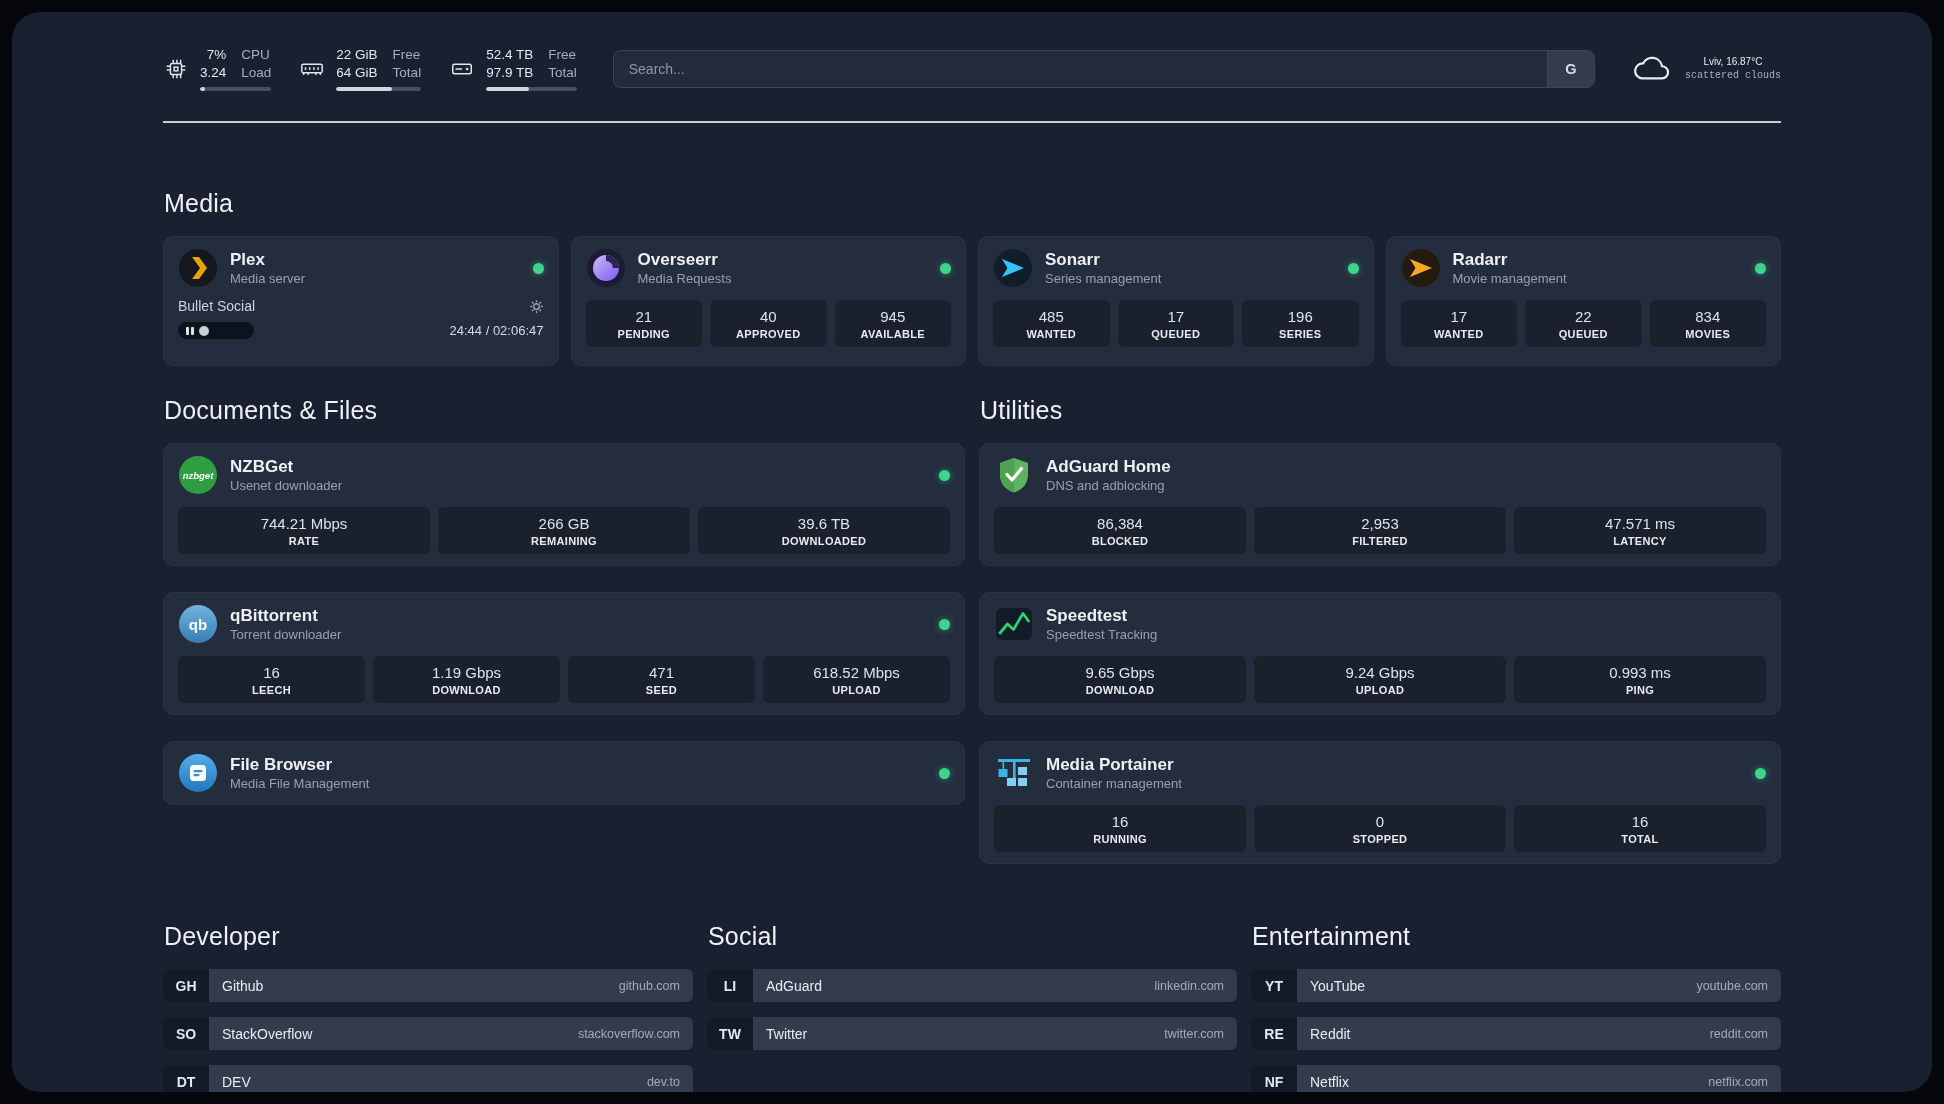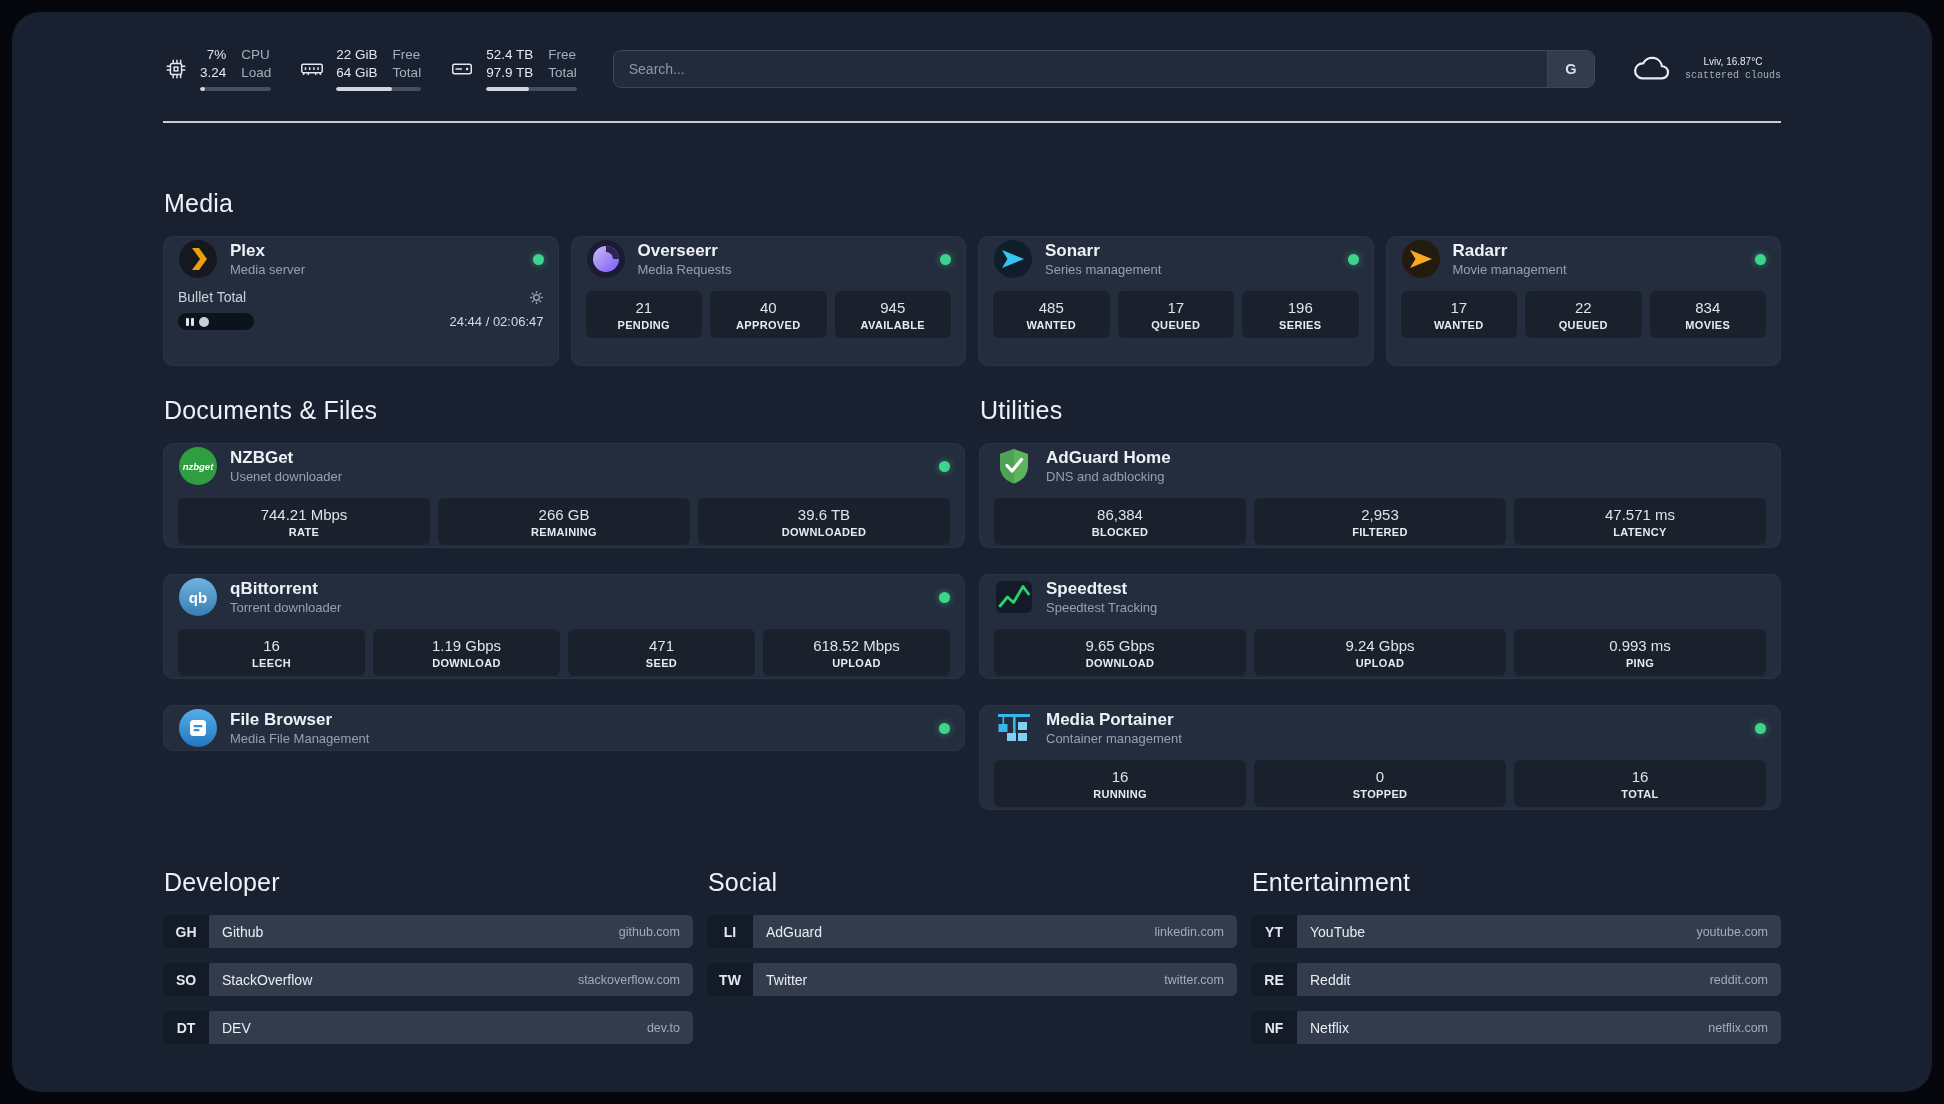--- a/index.html
+++ b/index.html
@@ -44,21 +44,21 @@
   .group-title { font-size: 25px; font-weight: 500; color: #eef1f6; margin: 0 0 18px 1px; letter-spacing: .2px; }
   .section-media { margin-top: 66px; }
   .section-mid { margin-top: 30px; display: grid; grid-template-columns: 1fr 1fr; column-gap: 14px; }
   .section-bookmarks { margin-top: 58px; display: grid; grid-template-columns: 1fr 1fr 1fr; column-gap: 14px; padding-bottom: 30px; }
 
   .grid4 { display: grid; grid-template-columns: repeat(4, 1fr); gap: 12px; }
   .stack { display: flex; flex-direction: column; gap: 26px; }
 
   
   .card { background: #242d3d; border: 1px solid rgba(255,255,255,.035); border-radius: 10px;
-    padding: 2px 14px; cursor: pointer; }
+    padding: 11px 14px; cursor: pointer; }
   .card.h130 { min-height: 130px; }
   .head { display: flex; align-items: center; gap: 12px; }
   .svc-icon { width: 40px; height: 40px; flex: 0 0 40px; display: flex; align-items: center; justify-content: center; }
   .svc-icon svg { width: 40px; height: 40px; }
   .svc-name { font-size: 17px; font-weight: 600; color: #edf0f5; line-height: 1.25; }
   .svc-desc { font-size: 13px; color: #96a0b0; line-height: 1.3; }
   .dot { width: 11px; height: 11px; border-radius: 50%; background: #3ed48e;
     margin-left: auto; box-shadow: 0 0 7px rgba(62,212,142,.55); flex: 0 0 11px; }
 
   .stats { display: flex; gap: 8px; margin-top: 12px; }
@@ -208,21 +208,21 @@
                 </svg>
             </span>
             <div class="svc-text">
               <div class="svc-name">Plex</div>
               <div class="svc-desc">Media server</div>
             </div>
             <span class="dot"></span>
           </div>
           <div class="pm">
             <div class="pm-row1">
-              <span>Bullet Total</span>
+              <span>Bullet Social</span>
               <span class="icon-wrap">
                 <svg width="15" height="15" viewBox="0 0 16 16" fill="none" stroke="#97a1b2" stroke-width="1.5">
                   <circle cx="8" cy="8" r="3"></circle>
                   <path d="M8 1.2v2.2M8 12.6v2.2M1.2 8h2.2M12.6 8h2.2M3.2 3.2l1.6 1.6M11.2 11.2l1.6 1.6M12.8 3.2l-1.6 1.6M4.8 11.2l-1.6 1.6"></path>
                 </svg>
               </span>
             </div>
             <div class="pm-row2">
               <div class="player-bar">
                 <span class="pb-pause">

